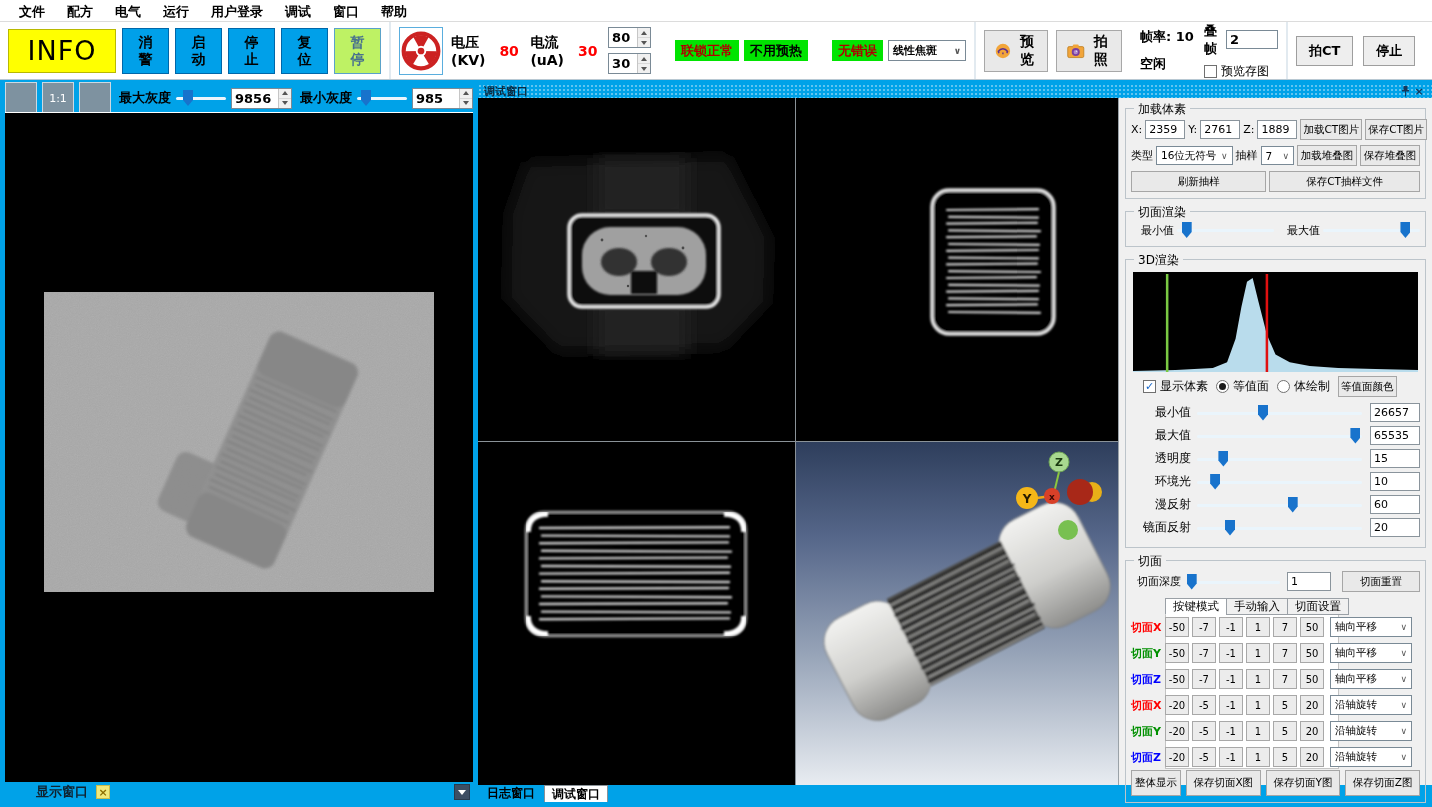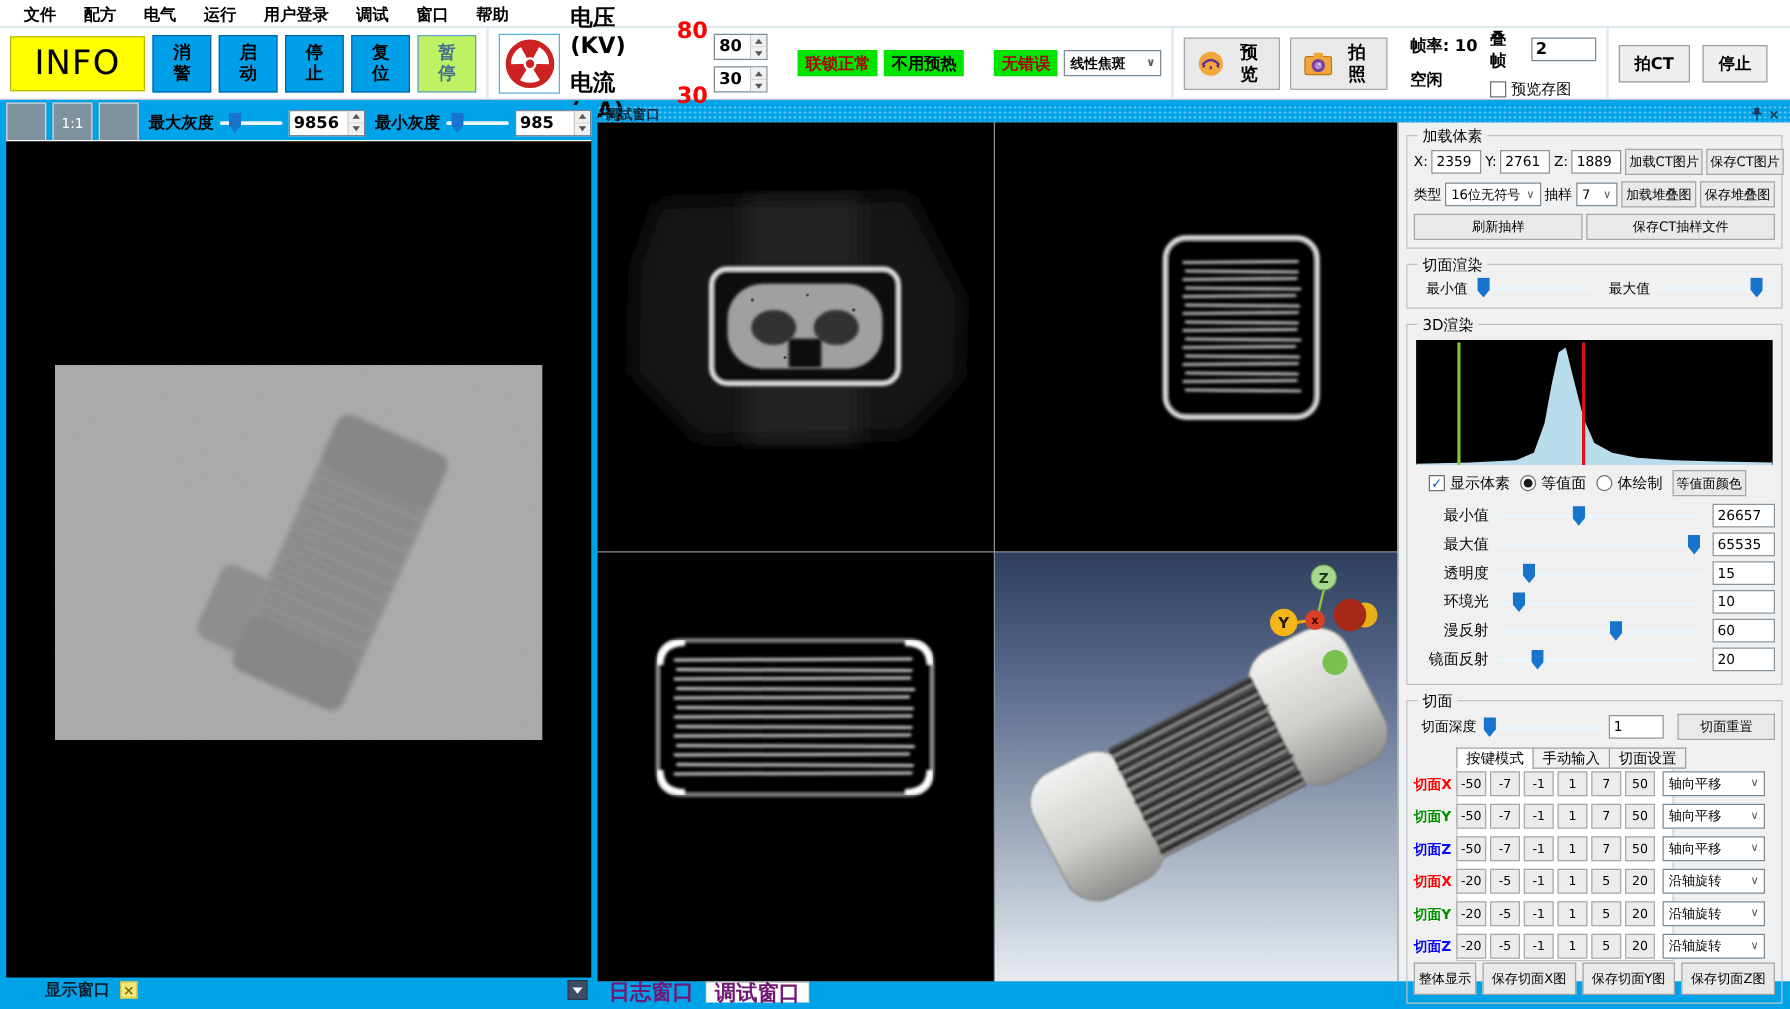--- a/index.html
+++ b/index.html
@@ -21,21 +21,21 @@
   .tb-group.last{border-right:none;flex:1}
   .info-box{width:108px;height:44px;background:#ffff00;border:1px solid #b9b900;display:flex;
             align-items:center;justify-content:center;font-size:27px;font-weight:normal;letter-spacing:1px}
   .ctrl-btn{width:47px;height:46px;margin-left:6px;background:#00a0e9;border:1px solid #0067a9;
             display:flex;align-items:center;justify-content:center;font-size:14px;font-weight:bold;
             color:#000;padding:0}
   .ctrl-btn span{width:1em;word-break:break-all;text-align:center;line-height:1.2}
   .ctrl-btn.disabled{background:#bef264;color:#47708e;border-color:#5aa2c9}
   .rad-btn{width:52px;height:48px;background:#fff;border:1px solid #5aaede;display:flex;
            align-items:center;justify-content:center;padding:0}
-  .xray-vals{margin-left:8px;display:flex;flex-direction:column;gap:7px;font-size:18px;font-weight:bold}
+  .xray-vals{margin-left:8px;display:flex;gap:7px;font-size:14px;font-weight:bold}
   .xray-vals .row{display:flex;align-items:center}
   .xray-vals .v{color:#ff0000;margin-left:10px;min-width:24px}
   .spin-col{display:flex;flex-direction:column;gap:5px;margin-left:6px}
   .spinbox{display:flex;height:21px;border:1px solid #7a8a96;background:#fff}
   .spinbox input{border:none;outline:none;width:28px;font-size:13px;font-weight:bold;padding:0 3px;background:transparent}
   .spinbox.wide input{width:46px}
   .spin-arrows{width:13px;border-left:1px solid #c6c6c6;display:flex;flex-direction:column}
   .spin-arrows i{flex:1;display:flex;align-items:center;justify-content:center;background:#f0f0f0;border-bottom:1px solid #d8d8d8}
   .spin-arrows i:last-child{border-bottom:none}
   .tri-up{width:0;height:0;border-left:3px solid transparent;border-right:3px solid transparent;border-bottom:4px solid #555}
@@ -89,21 +89,21 @@
             background-image:radial-gradient(rgba(255,255,255,.38) .8px,transparent .9px);background-size:4px 4px}
   .dp-title .sp{flex:1}
   .dp-ico{width:14px;height:12px;display:flex;align-items:center;justify-content:center;cursor:pointer;
           font-size:11px;font-weight:bold;color:#12385c;line-height:1}
   .dp-views{position:absolute;left:0;top:14px;width:640px;height:687px;display:grid;
             grid-template-columns:317px 322px;grid-template-rows:343px 343px;gap:1px;background:#8a9298}
   .quad{background:#000;position:relative;overflow:hidden}
   .quad svg{position:absolute;inset:0;width:100%;height:100%}
   .quad.q4{background:linear-gradient(180deg,#2e3e5c 0%,#56678a 28%,#97a4b8 62%,#e8ecf1 100%)}
   .dp-tabs{position:absolute;left:2px;top:701px;height:17px;display:flex;gap:2px;align-items:stretch}
-  .btab{font-size:17px;font-weight:bold;color:#701a75;display:flex;align-items:center;padding:0 7px;cursor:pointer}
+  .btab{font-size:12px;font-weight:bold;color:#000000;display:flex;align-items:center;padding:0 7px;cursor:pointer}
   .btab.active{background:#fff;border:1px solid #8a9298;border-bottom:none}
 
   
   .dp-sidebar{position:absolute;left:640px;top:14px;width:314px;height:687px;background:#f0f0f0;
               border-left:1px solid #9aa2a8;padding:10px 6px 0 6px;font-size:12px}
   .group{position:relative;border:1px solid #bcc4ca;margin-bottom:12px;padding:10px 5px 6px 5px}
   .gtitle{position:absolute;top:-8px;left:8px;background:#f0f0f0;padding:0 4px;font-size:12px}
   .g-row{display:flex;align-items:center;margin-bottom:5px;gap:3px}
   .sm{font-size:11px;white-space:nowrap}
   .fld{height:19px;border:1px solid #8a949c;background:#fff;font-size:11px;padding:0 3px;width:40px}

